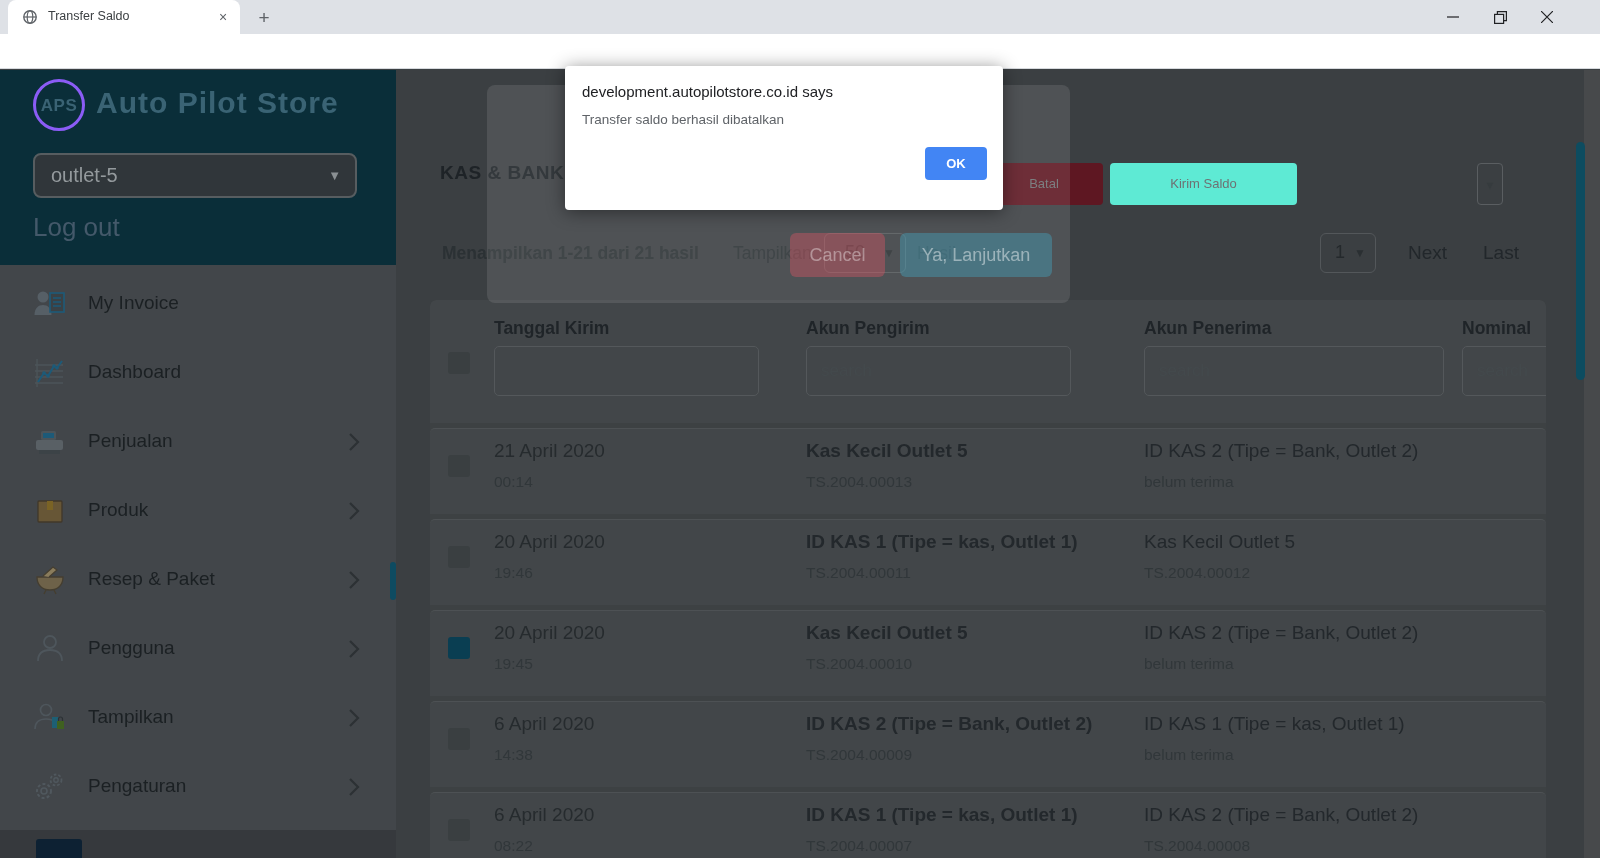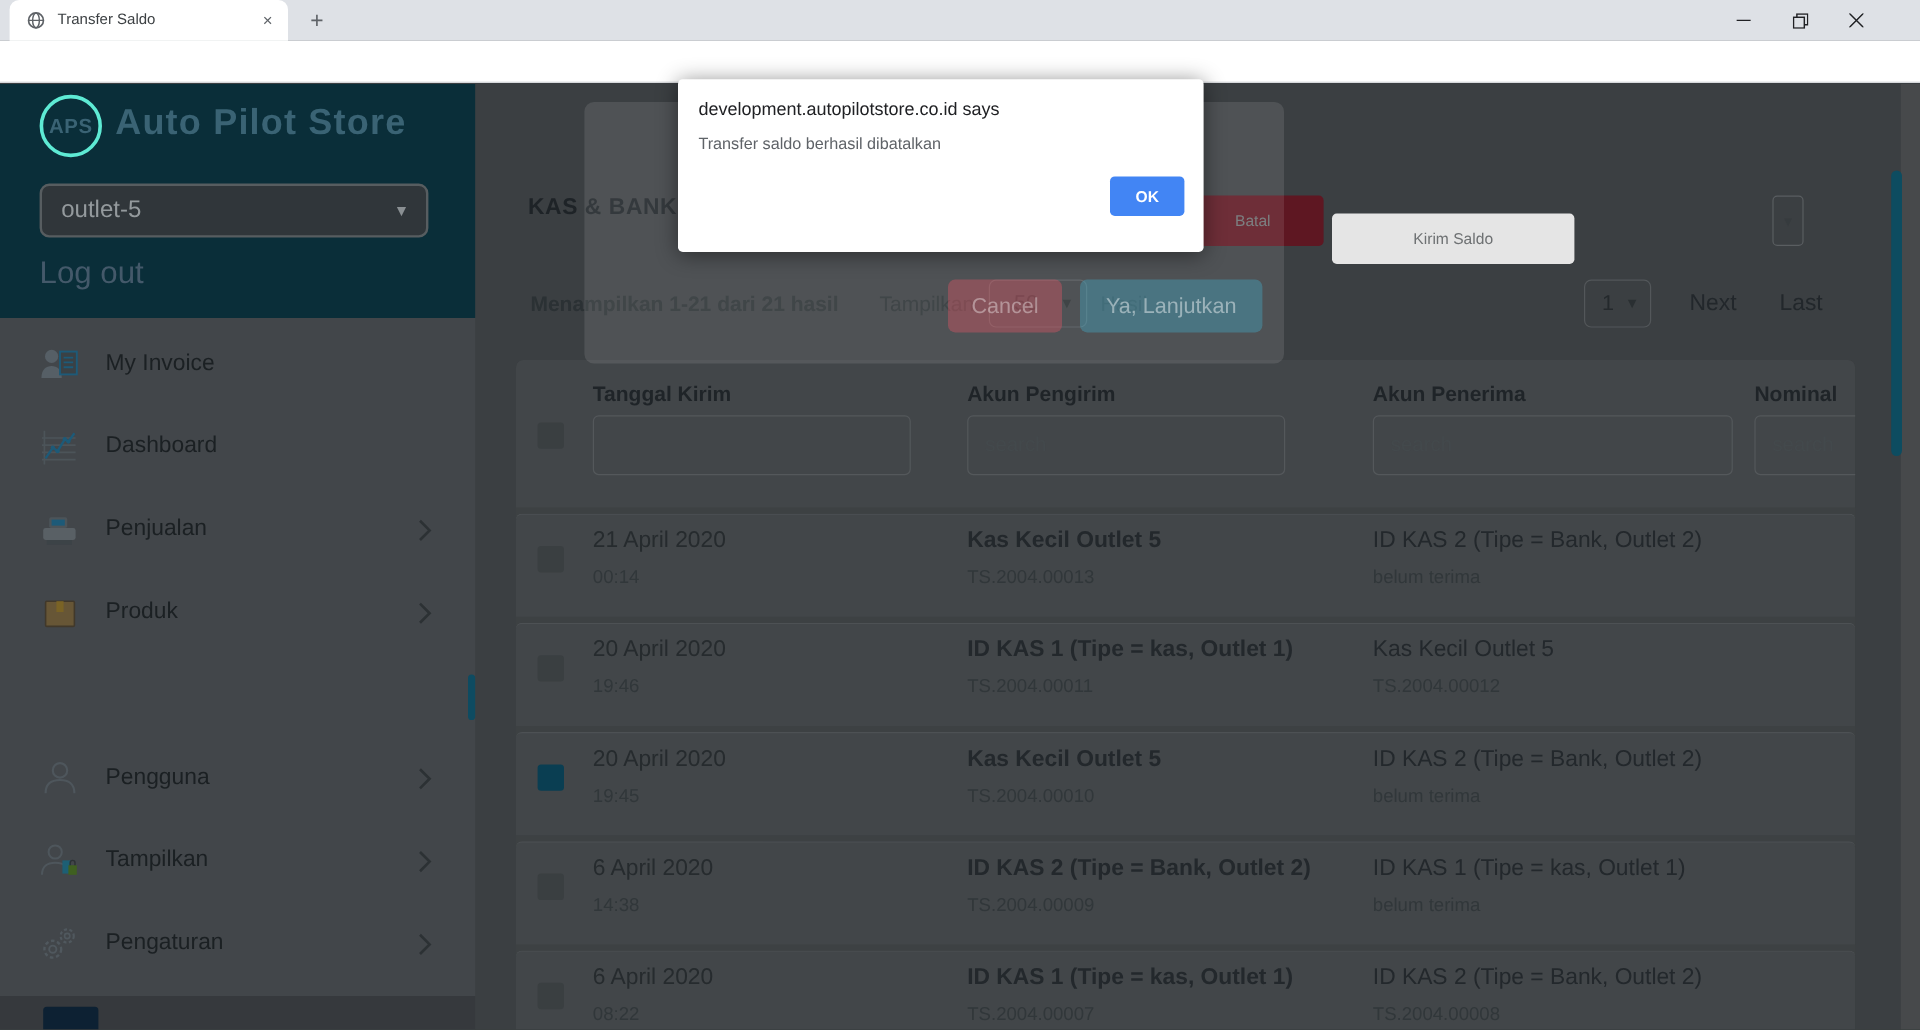--- a/index.html
+++ b/index.html
@@ -31,21 +31,21 @@
   #avatar { position:absolute; left:1500px; top:38px; width:27px; height:27px; border-radius:50%;
             background:#e8e1cd; overflow:hidden; }
   #tooldiv { position:absolute; left:1492px; top:42px; width:1px; height:18px; background:#d0d3d7; }
 
   
   #content { position:absolute; left:0; top:70px; width:1600px; height:788px; background:#3b3f42; overflow:hidden; }
 
   
   #sidebar { position:absolute; left:0; top:0; width:396px; height:788px; background:#42464a; }
   #brandarea { position:absolute; left:0; top:0; width:396px; height:195px; background:#0a2e39; }
-  #logo { position:absolute; left:33px; top:9px; width:52px; height:52px; border:3px solid #5eead4;
+  #logo { position:absolute; left:33px; top:9px; width:52px; height:52px; border:3px solid #8b5cf6;
           border-radius:50%; color:#3a6374; font-weight:bold; font-size:17px; text-align:center; line-height:48px; letter-spacing:.5px; }
   #brandname { position:absolute; left:96px; top:16px; font-size:30px; font-weight:bold; color:#3a6374; letter-spacing:1px; }
   #outletsel { position:absolute; left:33px; top:83px; width:324px; height:45px; background:#30363a;
                border:2px solid #575d60; border-radius:8px; }
   #outletsel .v { position:absolute; left:16px; top:9px; font-size:20px; color:#949a9d; }
   #outletsel .c { position:absolute; right:14px; top:13px; font-size:13px; color:#8a9093; }
   #logout { position:absolute; left:33px; top:142px; font-size:26px; color:#44596a; }
   .mitem { position:absolute; left:0; width:396px; height:69px; }
   .mitem .ic { position:absolute; left:33px; top:17px; }
   .mitem .lb { position:absolute; left:88px; top:22px; font-size:19px; color:#1b2023; }
@@ -53,21 +53,21 @@
   #activeitem { position:absolute; left:0; top:760px; width:396px; height:28px; background:#36393d; }
   #activeitem .blk { position:absolute; left:36px; top:9px; width:46px; height:19px; background:#0d2133; border-radius:3px 3px 0 0; }
   #sbthumb { position:absolute; left:390px; top:492px; width:6px; height:38px; background:#0e4b61; border-radius:3px; }
 
   
   #main { position:absolute; left:396px; top:0; width:1204px; height:788px; }
   #crumb { position:absolute; left:44px; top:92px; font-size:19px; font-weight:bold; color:#1e2327; letter-spacing:.5px; }
   .hbtn { position:absolute; top:93px; height:42px; border-radius:4px; color:#6e7173; font-size:13px;
           text-align:center; line-height:42px; }
   #btn-batal  { left:589px; width:118px; background:#5e1722; }
-  #btn-kirim  { left:714px; width:202px; background:#e5e5e5;margin-top:15px; }
+  #btn-kirim  { left:714px; width:187px; background:#5eead4; }
   #btn-terima { left:892px; width:182px; background:#3b4b11; }
   #btn-caret  { left:1081px; width:26px; background:transparent; border:1px solid #5a5e61; color:#363b3e; font-size:11px; }
   #summary  { position:absolute; left:46px;  top:173px; font-size:17.5px; color:#2b3134;font-weight:bold; }
   #showlbl  { position:absolute; left:337px; top:173px; font-size:17.5px; color:#2b3134; }
   #sizesel  { position:absolute; left:428px; top:163px; width:82px; height:40px; border:1.5px solid #53575a; border-radius:6px; }
   #sizesel .v { position:absolute; left:20px; top:8px; font-size:18px; color:#24292c; }
   #sizesel .c { position:absolute; right:10px; top:12px; font-size:12px; color:#2a2f32; }
   #showsfx  { position:absolute; left:521px; top:173px; font-size:17.5px; color:#2b3134; }
   #pagesel  { position:absolute; left:924px; top:163px; width:56px; height:40px; border:1.5px solid #53575a; border-radius:6px; }
   #pagesel .v { position:absolute; left:14px; top:8px; font-size:18px; color:#24292c; }
@@ -277,20 +277,35 @@
             <rect x="14" y="7" width="6" height="9" fill="#7a6325"></rect>
           </svg>
       </span>
       <span class="lb">Produk</span>
       <span class="ch">
         <svg width="12" height="20" viewBox="0 0 12 20">
             <path d="M2 2 l8 8 -8 8" fill="none" stroke="#2c3134" stroke-width="2.2"></path>
           </svg>
       </span>
     </div>
+    <div class="mitem" style="top:476px">
+      <span class="ic">
+        <svg width="34" height="34" viewBox="0 0 34 34">
+            <path d="M4 14 h26 c0 8 -5 13 -13 13 S4 22 4 14 z" fill="#6e6249" stroke="#453e30" stroke-width="1.3"></path>
+            <path d="M10 13 L20 4 l4 3 -8 7" fill="#8a7c5c" stroke="#453e30" stroke-width="1.2"></path>
+            <path d="M13 27 l-2 4 M21 27 l2 4" stroke="#453e30" stroke-width="1.4"></path>
+          </svg>
+      </span>
+      <span class="lb">Resep &amp; Paket</span>
+      <span class="ch">
+        <svg width="12" height="20" viewBox="0 0 12 20">
+            <path d="M2 2 l8 8 -8 8" fill="none" stroke="#2c3134" stroke-width="2.2"></path>
+          </svg>
+      </span>
+    </div>
     <div class="mitem" style="top:545px">
       <span class="ic">
         <svg width="34" height="34" viewBox="0 0 34 34">
             <circle cx="17" cy="10" r="6" fill="none" stroke="#4e565c" stroke-width="1.8"></circle>
             <path d="M5 29 c0-8 5-11 12-11 s12 3 12 11" fill="none" stroke="#4e565c" stroke-width="1.8"></path>
           </svg>
       </span>
       <span class="lb">Pengguna</span>
       <span class="ch">
         <svg width="12" height="20" viewBox="0 0 12 20">

